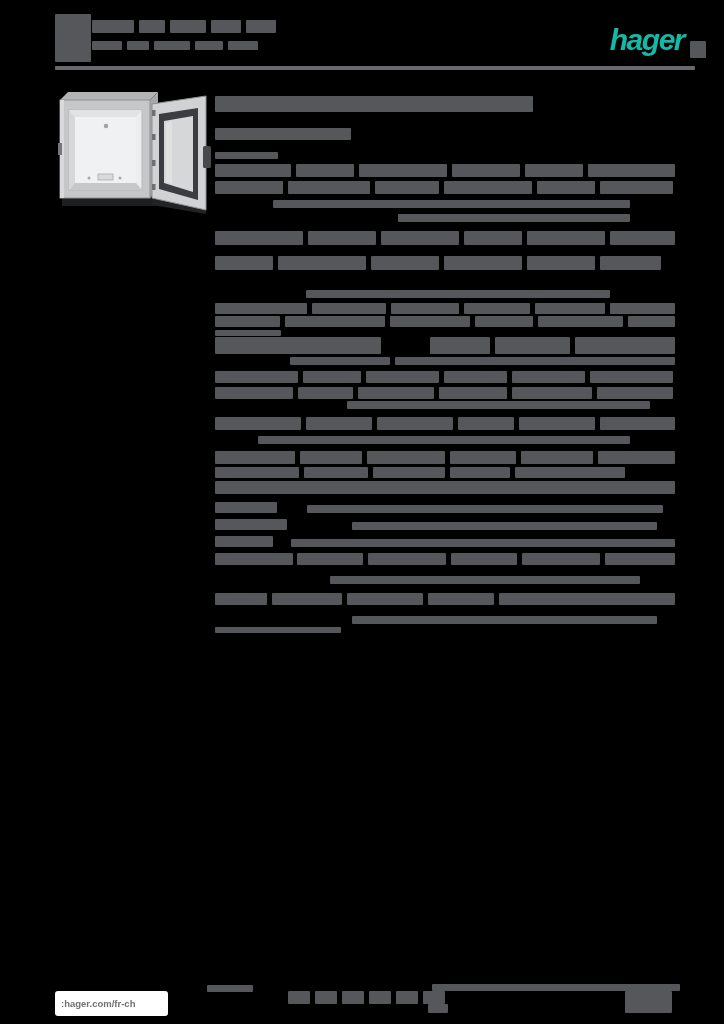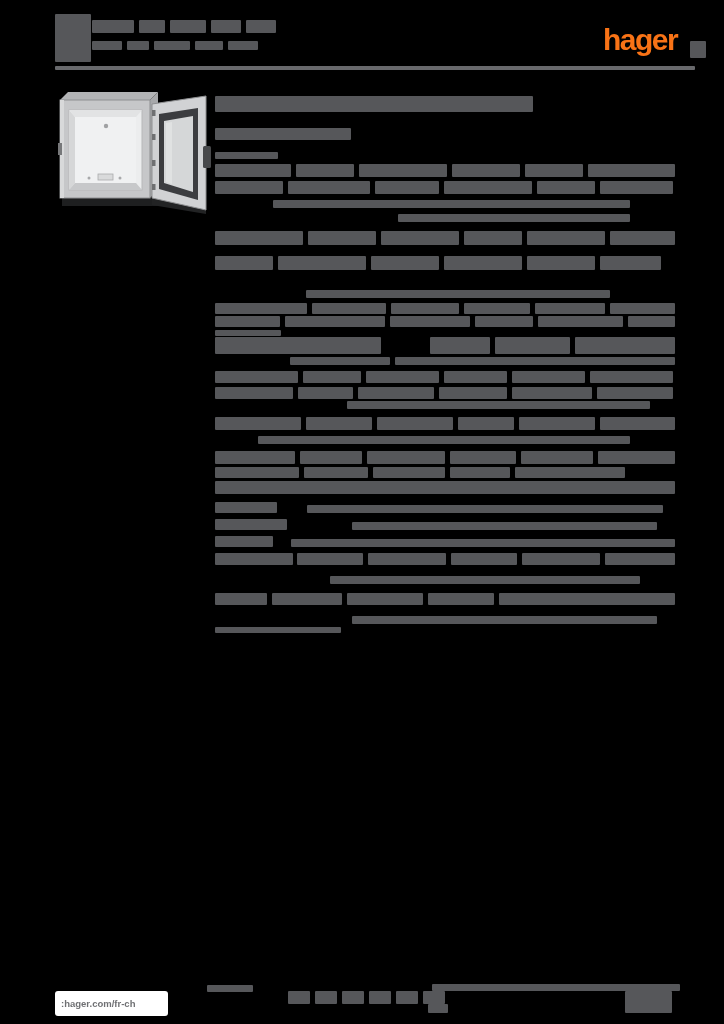--- a/index.html
+++ b/index.html
@@ -6,22 +6,22 @@
   html,body{margin:0;padding:0;}
   body{
     width:724px;height:1024px;position:relative;overflow:hidden;
     background:#000000;
     font-family:"Liberation Sans", sans-serif;
   }
   #page{position:absolute;left:0;top:0;width:724px;height:1024px;}
   .bar{position:absolute;background:#56575a;border-radius:1px;}
   #logo-text{
     position:absolute;left:596px;top:24px;width:88px;height:32px;
-    color:#f97316;font-size:30px;font-weight:bold;letter-spacing:-1.5px;
-    text-align:center;line-height:32px;filter:blur(0.7px);
+    color:#14b8a6;font-size:30px;font-weight:bold;letter-spacing:-1.5px;
+    text-align:right;line-height:32px;filter:blur(0.7px);font-style:italic;
   }
   #site-box{
     position:absolute;left:55px;top:991px;width:113px;height:25px;
     background:#ffffff;border-radius:3px;
     display:flex;align-items:center;box-sizing:border-box;padding-left:6px;
   }
   #site-label{
     font-size:9.5px;color:#6f7073;font-weight:bold;letter-spacing:0px;
     filter:blur(0.4px);white-space:nowrap;
   }

